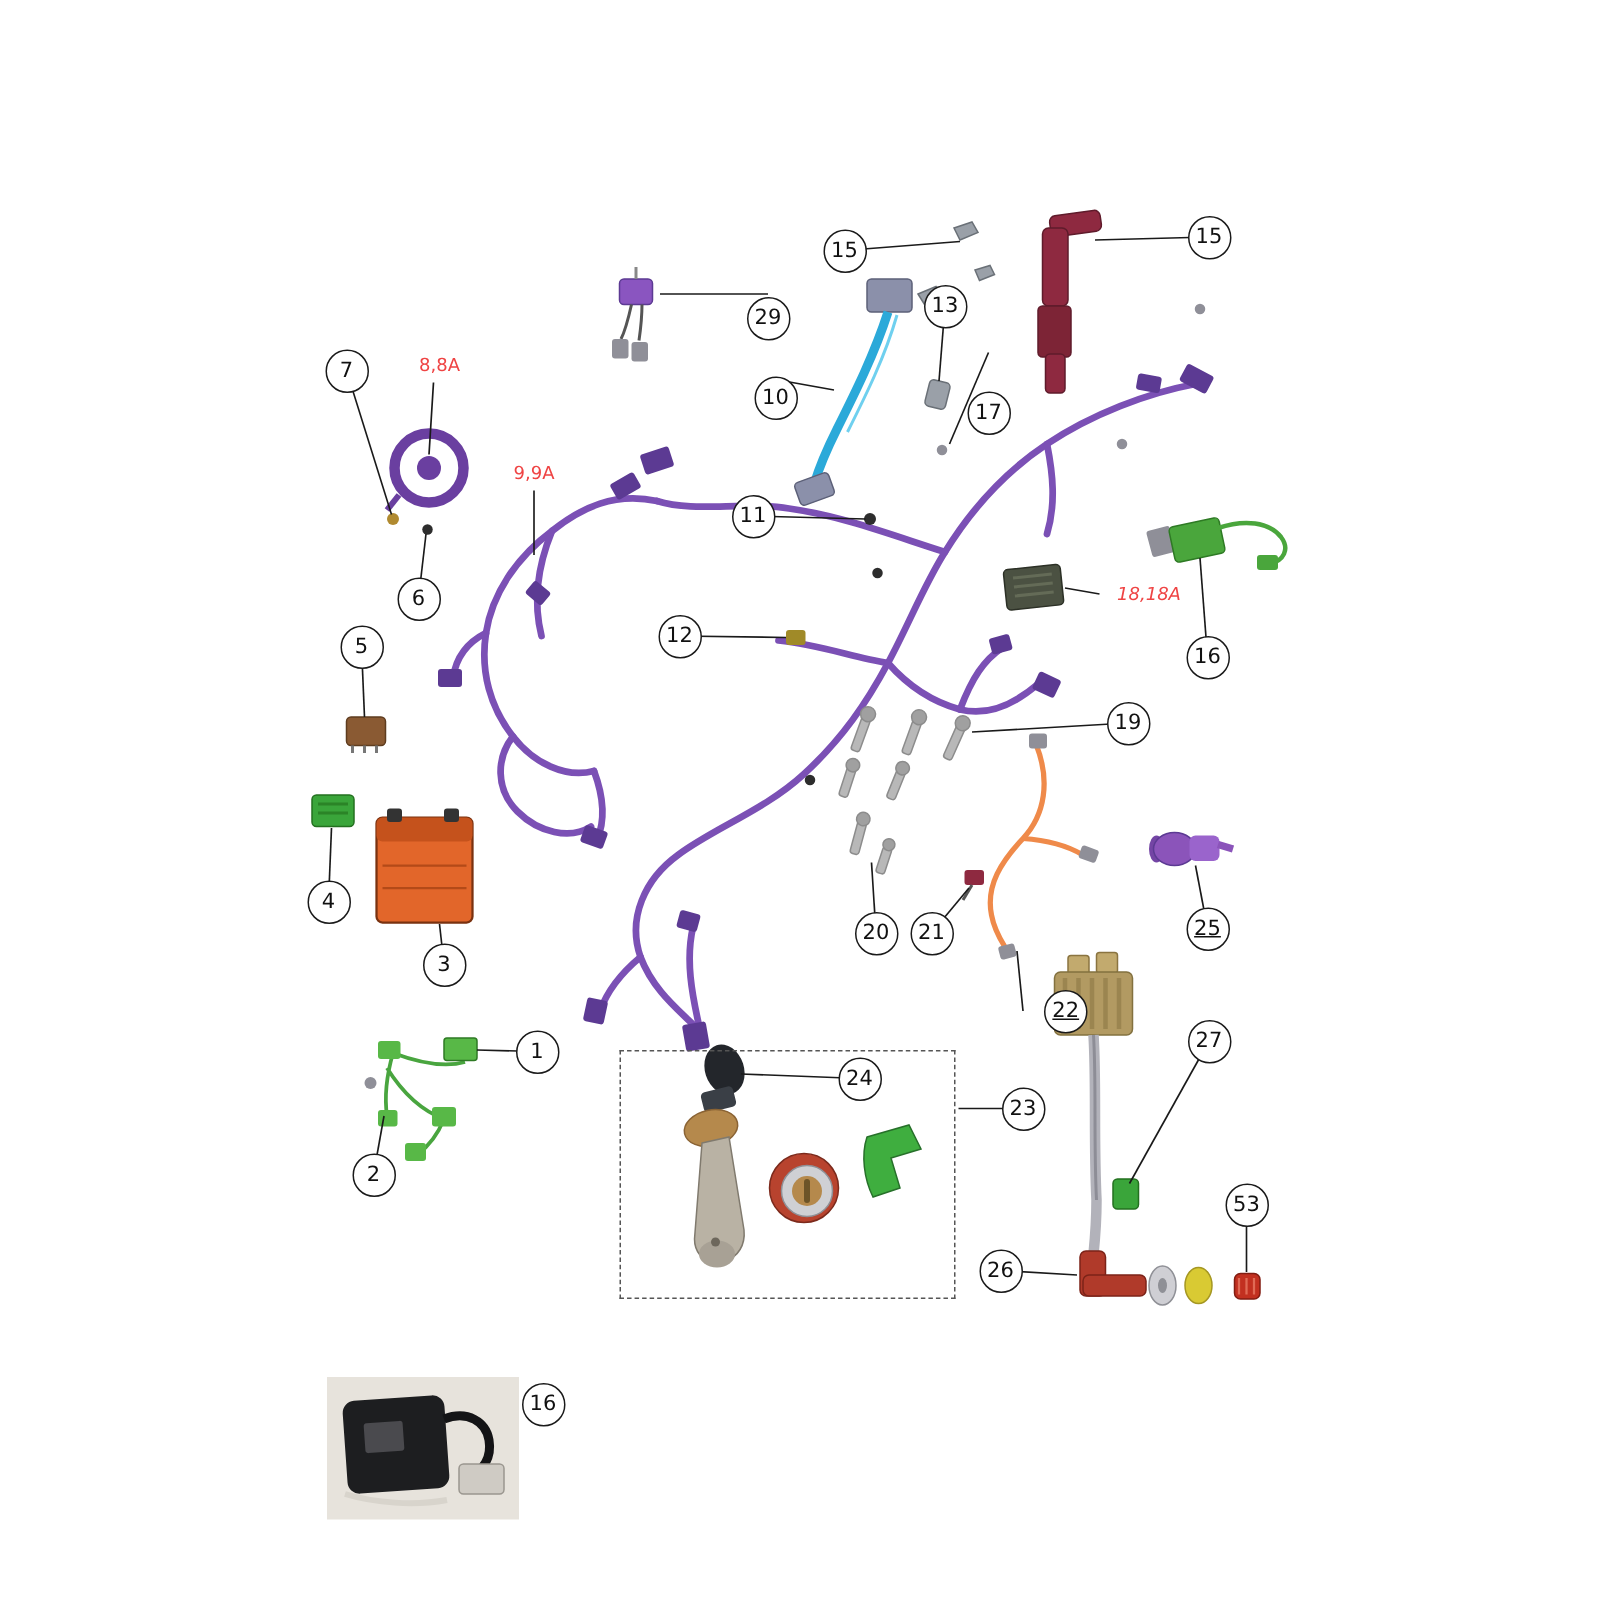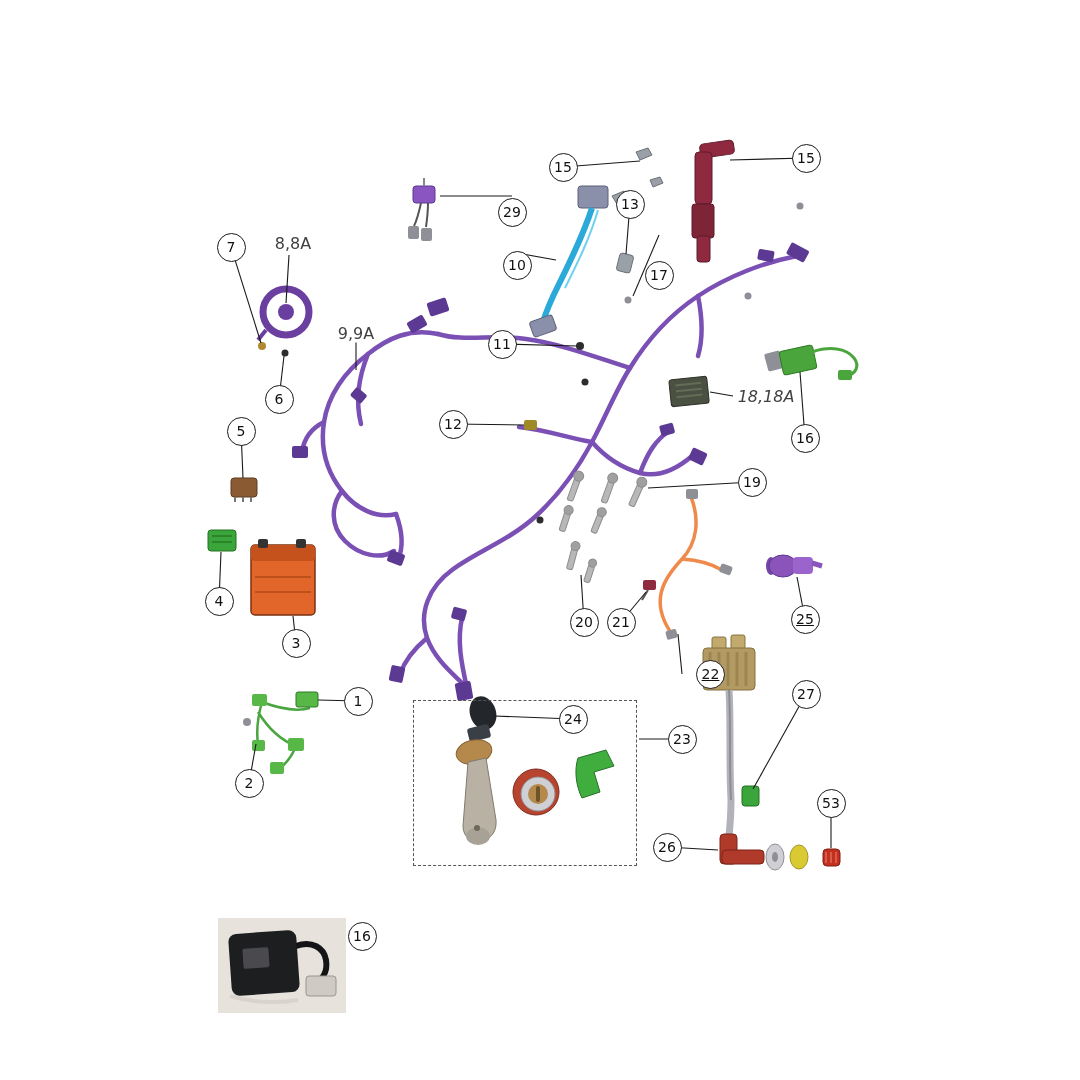--- a/index.html
+++ b/index.html
@@ -6,21 +6,21 @@
   html,body { background:#ffffff; }
   body { font-family:"DejaVu Sans","Liberation Sans",sans-serif; }
   .stage { position:relative; width:876px; height:1080px; background:#ffffff; overflow:hidden; }
   .illustration-svg { position:absolute; left:0; top:0; }
   .callout {
     position:absolute; width:29px; height:29px; border:1.5px solid #1a1a1a;
     border-radius:50%; background:#ffffff; display:flex; align-items:center;
     justify-content:center; font-size:14px; color:#111; cursor:pointer; z-index:3;
   }
   .part-label {
-    position:absolute; transform:translate(-50%,-50%); font-size:16px; color:#404040;
+    position:absolute; transform:translate(-50%,-50%); font-size:12px; color:#ef4444;
     white-space:nowrap; z-index:3; background:#fff; padding:0 2px; cursor:pointer;
   }
   .group-box { position:absolute; border:1.6px dashed #555; z-index:1; }
 </style>
 </head>
 <body>
 
 <div class="stage">
 
   <svg class="illustration-svg" width="1080" height="1080" viewBox="0 0 1080 1080">
@@ -310,17 +310,17 @@
       <div class="callout" style="left: 696px; top: 659.5px; text-decoration: underline;">22</div>
       <div class="callout" style="left: 343.5px; top: 686.5px;">1</div>
       <div class="callout" style="left: 791.5px; top: 679.5px;">27</div>
       <div class="callout" style="left: 558.5px; top: 704.5px;">24</div>
       <div class="callout" style="left: 667.5px; top: 724.5px;">23</div>
       <div class="callout" style="left: 234.5px; top: 768.5px;">2</div>
       <div class="callout" style="left: 652.5px; top: 832.5px;">26</div>
       <div class="callout" style="left: 816.5px; top: 788.5px;">53</div>
       <div class="callout" style="left: 347.5px; top: 921.5px;">16</div>
       <div class="part-label" style="left: 293px; top: 243px;">8,8A</div>
-      <div class="part-label" style="left: 356px; top: 333px;">9,9A</div>
+      <div class="part-label" style="left: 356px; top: 315px;">9,9A</div>
       <div class="part-label" style="left: 766px; top: 396px; font-style: italic;">18,18A</div>
     </div>
 
 </div>
 
 </body></html>

